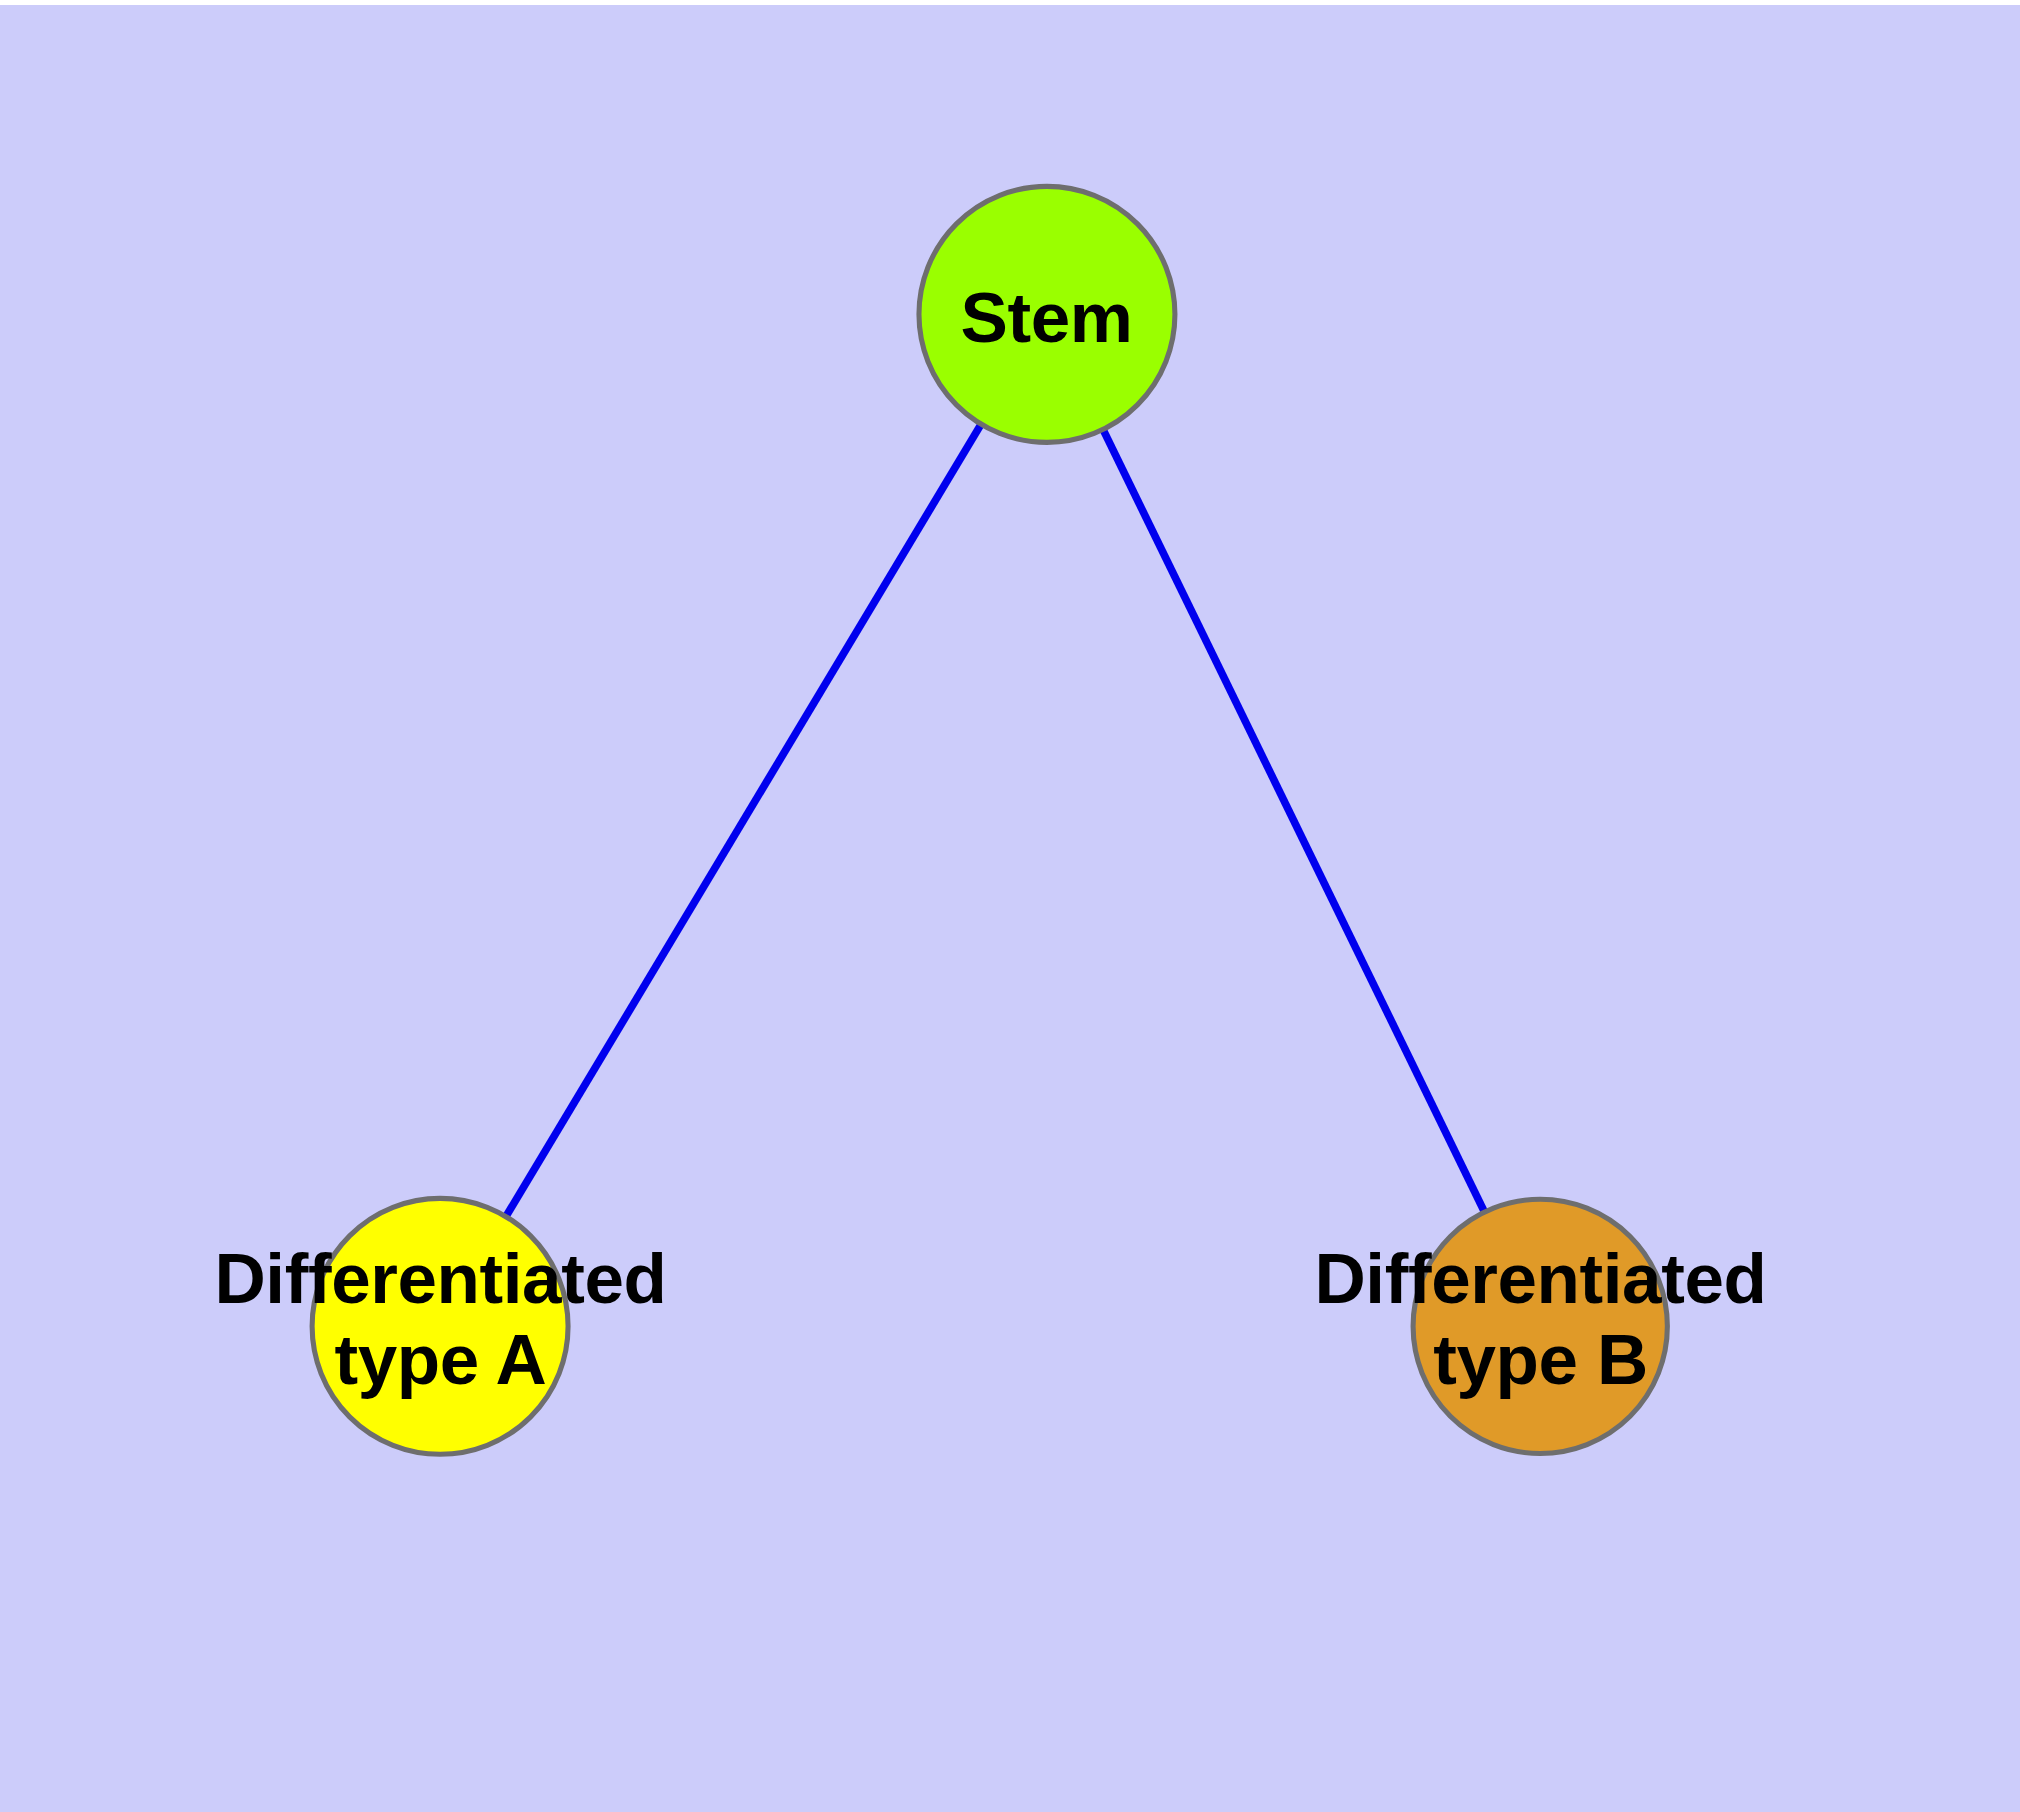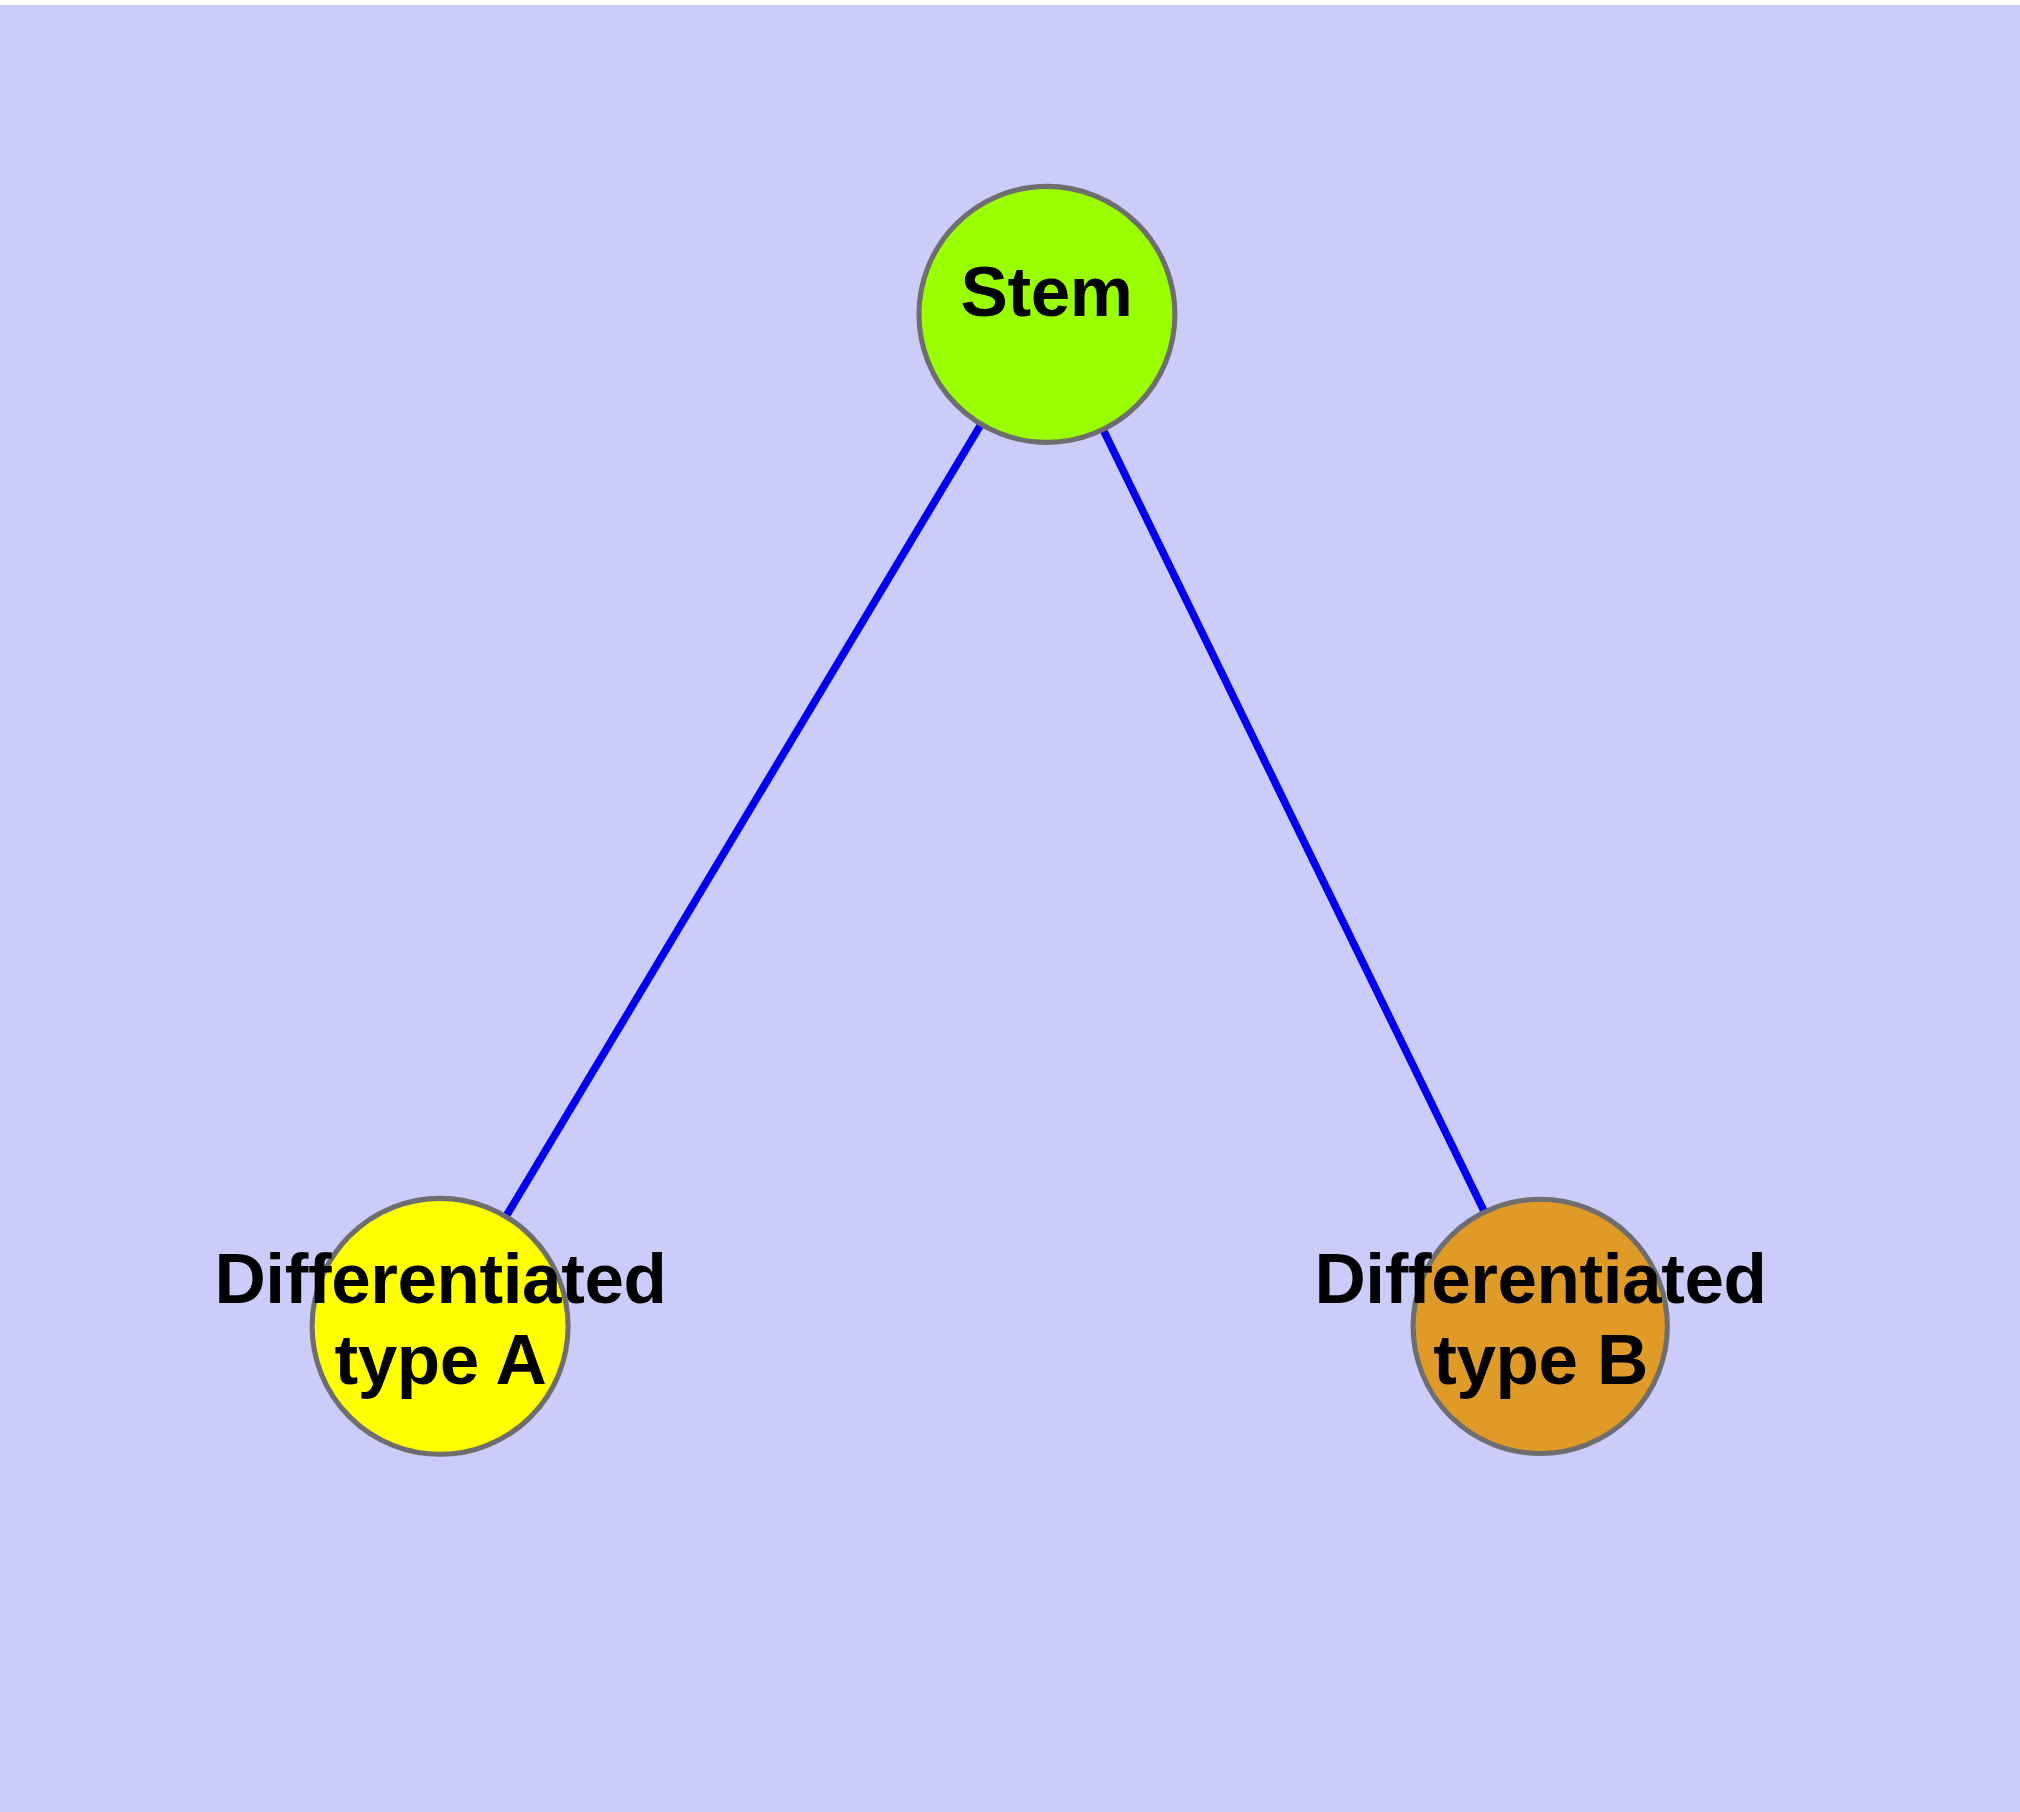--- a/index.html
+++ b/index.html
@@ -56,20 +56,20 @@
           <line x1="1235" y1="365" x2="1817" y2="1559" stroke="#0000ee" stroke-width="9" stroke-linecap="butt"></line>
         </g>
       <g id="node-layer">
           <circle cx="1235" cy="365" r="151" fill="#9aff00" stroke="#6e6e6e" stroke-width="6"></circle>
           <circle cx="519" cy="1559" r="151" fill="#ffff00" stroke="#6e6e6e" stroke-width="6"></circle>
           <circle cx="1817" cy="1559" r="150" fill="#e09a28" stroke="#6e6e6e" stroke-width="6"></circle>
         </g>
     </svg>
 
     <div id="label-layer">
-        <div class="node-label" style="font-size: 71px; width: 1187px; left: 453px; top: 247px;"><div>Stem</div></div>
+        <div class="node-label" style="font-size: 71px; width: 1187px; left: 453px; top: 273px;"><div>Stem</div></div>
         <div class="node-label" style="font-size: 71px; width: 1187px; left: -153px; top: 1234px;"><div>Differentiated</div><div>type A</div></div>
         <div class="node-label" style="font-size: 71px; width: 1187px; left: 947px; top: 1234px;"><div>Differentiated</div><div>type B</div></div>
       </div>
 
   </div>
 </div>
 
 
 </body></html>

